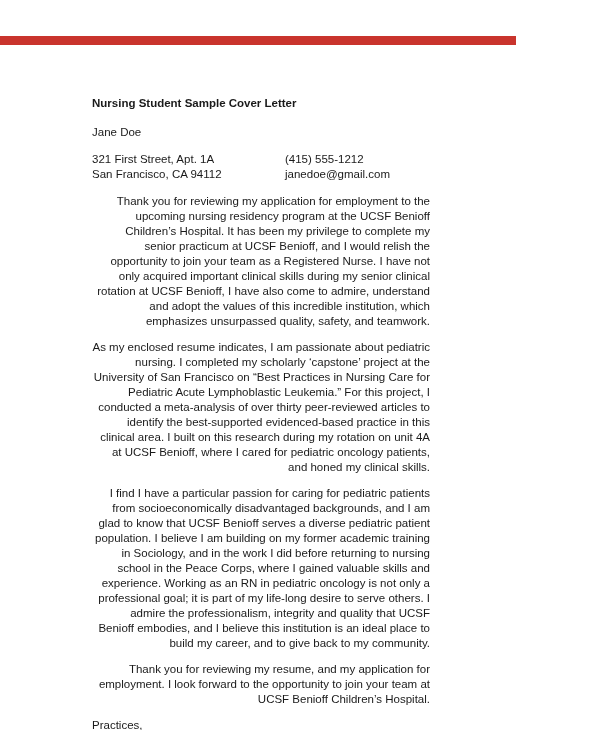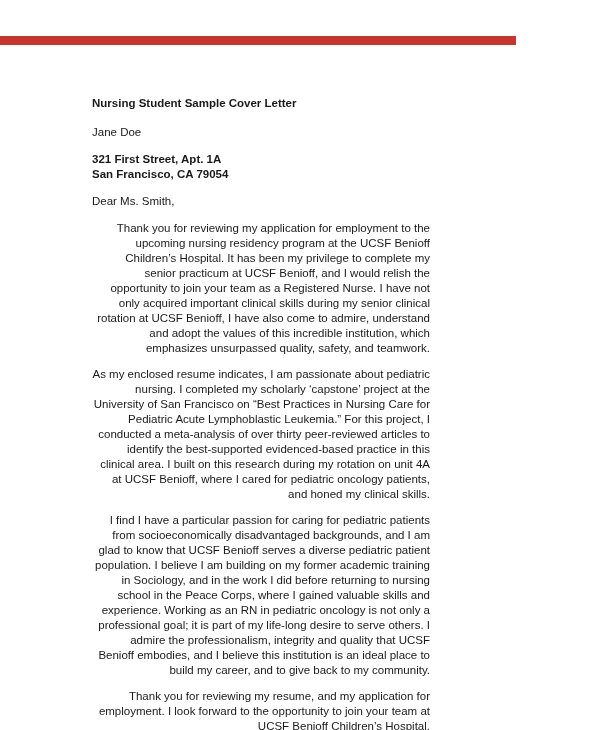--- a/index.html
+++ b/index.html
@@ -44,21 +44,20 @@
   .block {
     margin: 0 0 12px 0;
   }
   .contact-row {
     display: flex;
     margin: 0 0 12px 0;
   }
   .contact-left {
     width: 193px;
     flex: 0 0 193px;
-    font-weight: bold;
   }
   .contact-right {
     flex: 1;
   }
   .para {
     margin: 0 0 11px 0;
     text-align: right;
   }
   .closing {
     margin: 10px 0 12px 0;
@@ -74,26 +73,29 @@
   <div class="red-bar top"></div>
 
   <div class="content">
     <div class="title">Nursing Student Sample Cover Letter</div>
 
     <div class="block">Jane Doe</div>
 
     <div class="contact-row">
       <div class="contact-left">
         <div>321 First Street, Apt. 1A</div>
-        <div>San Francisco, CA 79054</div>
+        <div>San Francisco, CA 94112</div>
+      </div>
+      <div class="contact-right">
+        <div>(415) 555-1212</div>
+        <div>janedoe@gmail.com</div>
       </div>
     </div>
 
 
-    <div class="block">Dear Ms. Smith,</div>
 
     <p class="para">Thank you for reviewing my application for employment to the upcoming nursing residency program at the UCSF Benioff Children’s Hospital. It has been my privilege to complete my senior practicum at UCSF Benioff, and I would relish the opportunity to join your team as a Registered Nurse. I have not only acquired important clinical skills during my senior clinical rotation at UCSF Benioff, I have also come to admire, understand and adopt the values of this incredible institution, which emphasizes unsurpassed quality, safety, and teamwork.</p>
     <p class="para">As my enclosed resume indicates, I am passionate about pediatric nursing. I completed my scholarly ‘capstone’ project at the University of San Francisco on “Best Practices in Nursing Care for Pediatric Acute Lymphoblastic Leukemia.” For this project, I conducted a meta-analysis of over thirty peer-reviewed articles to identify the best-supported evidenced-based practice in this clinical area. I built on this research during my rotation on unit 4A at UCSF Benioff, where I cared for pediatric oncology patients, and honed my clinical skills.</p>
     <p class="para">I find I have a particular passion for caring for pediatric patients from socioeconomically disadvantaged backgrounds, and I am glad to know that UCSF Benioff serves a diverse pediatric patient population. I believe I am building on my former academic training in Sociology, and in the work I did before returning to nursing school in the Peace Corps, where I gained valuable skills and experience. Working as an RN in pediatric oncology is not only a professional goal; it is part of my life-long desire to serve others. I admire the professionalism, integrity and quality that UCSF Benioff embodies, and I believe this institution is an ideal place to build my career, and to give back to my community.</p>
     <p class="para">Thank you for reviewing my resume, and my application for employment. I look forward to the opportunity to join your team at UCSF Benioff Children’s Hospital.</p>
 
     <div class="closing">Practices,</div>
     <div class="signature">Jane Doe</div>
   </div>
 

